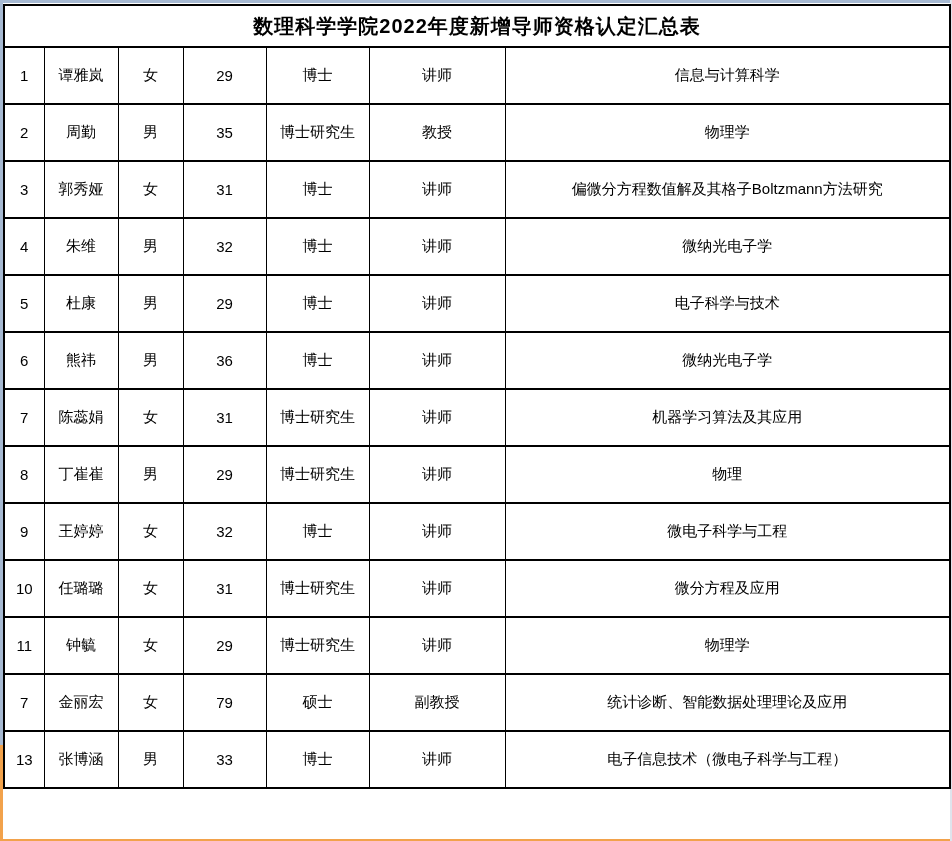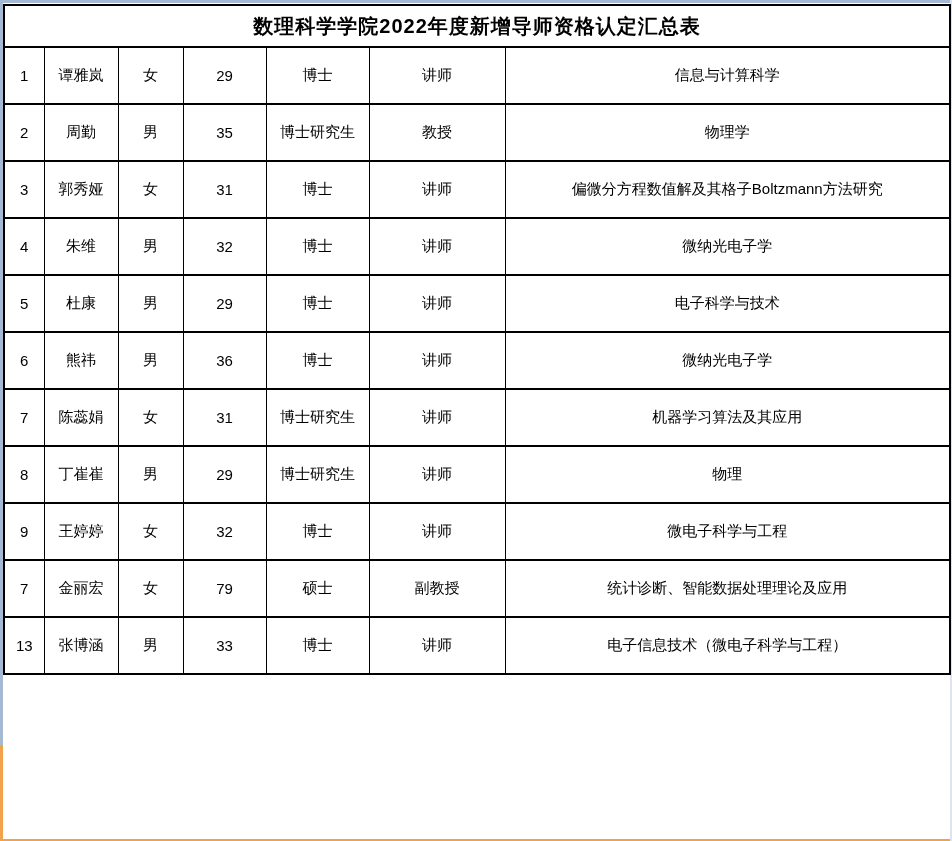--- a/index.html
+++ b/index.html
@@ -163,21 +163,39 @@
     <tr class="data-row">
       <td>9</td>
       <td>王婷婷</td>
       <td>女</td>
       <td>32</td>
       <td>博士</td>
       <td>讲师</td>
       <td>微电子科学与工程</td>
     </tr>
 
-
+    <tr class="data-row">
+      <td>10</td>
+      <td>任璐璐</td>
+      <td>女</td>
+      <td>31</td>
+      <td>博士研究生</td>
+      <td>讲师</td>
+      <td>微分方程及应用</td>
+    </tr>
+
+    <tr class="data-row">
+      <td>11</td>
+      <td>钟毓</td>
+      <td>女</td>
+      <td>29</td>
+      <td>博士研究生</td>
+      <td>讲师</td>
+      <td>物理学</td>
+    </tr>
 
     <tr class="data-row">
       <td>7</td>
       <td>金丽宏</td>
       <td>女</td>
       <td>79</td>
       <td>硕士</td>
       <td>副教授</td>
       <td>统计诊断、智能数据处理理论及应用</td>
     </tr>

